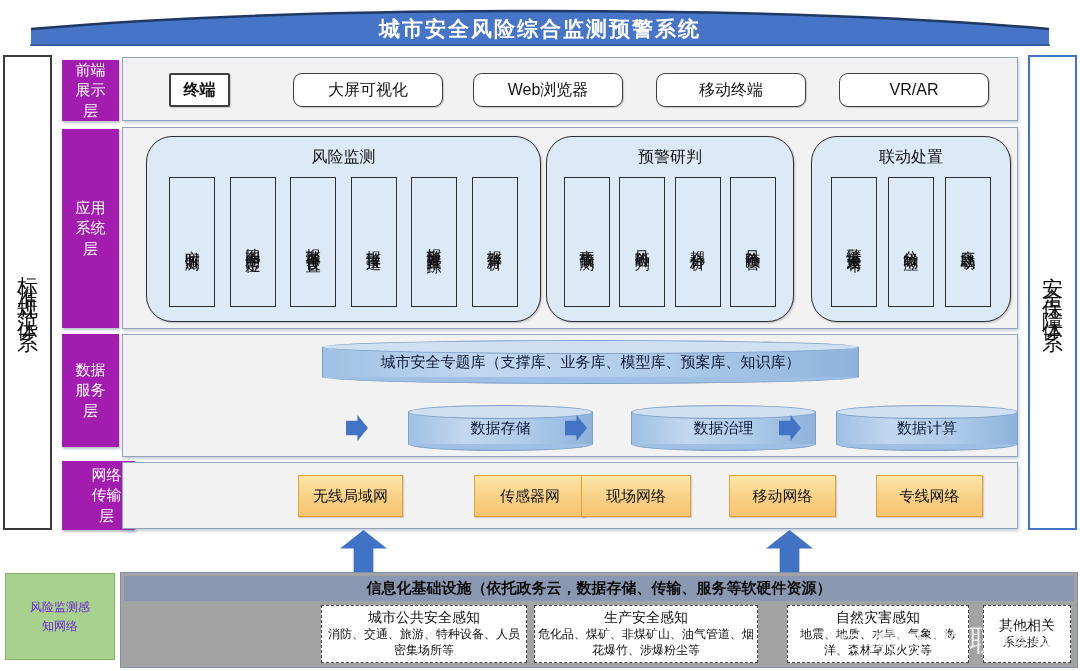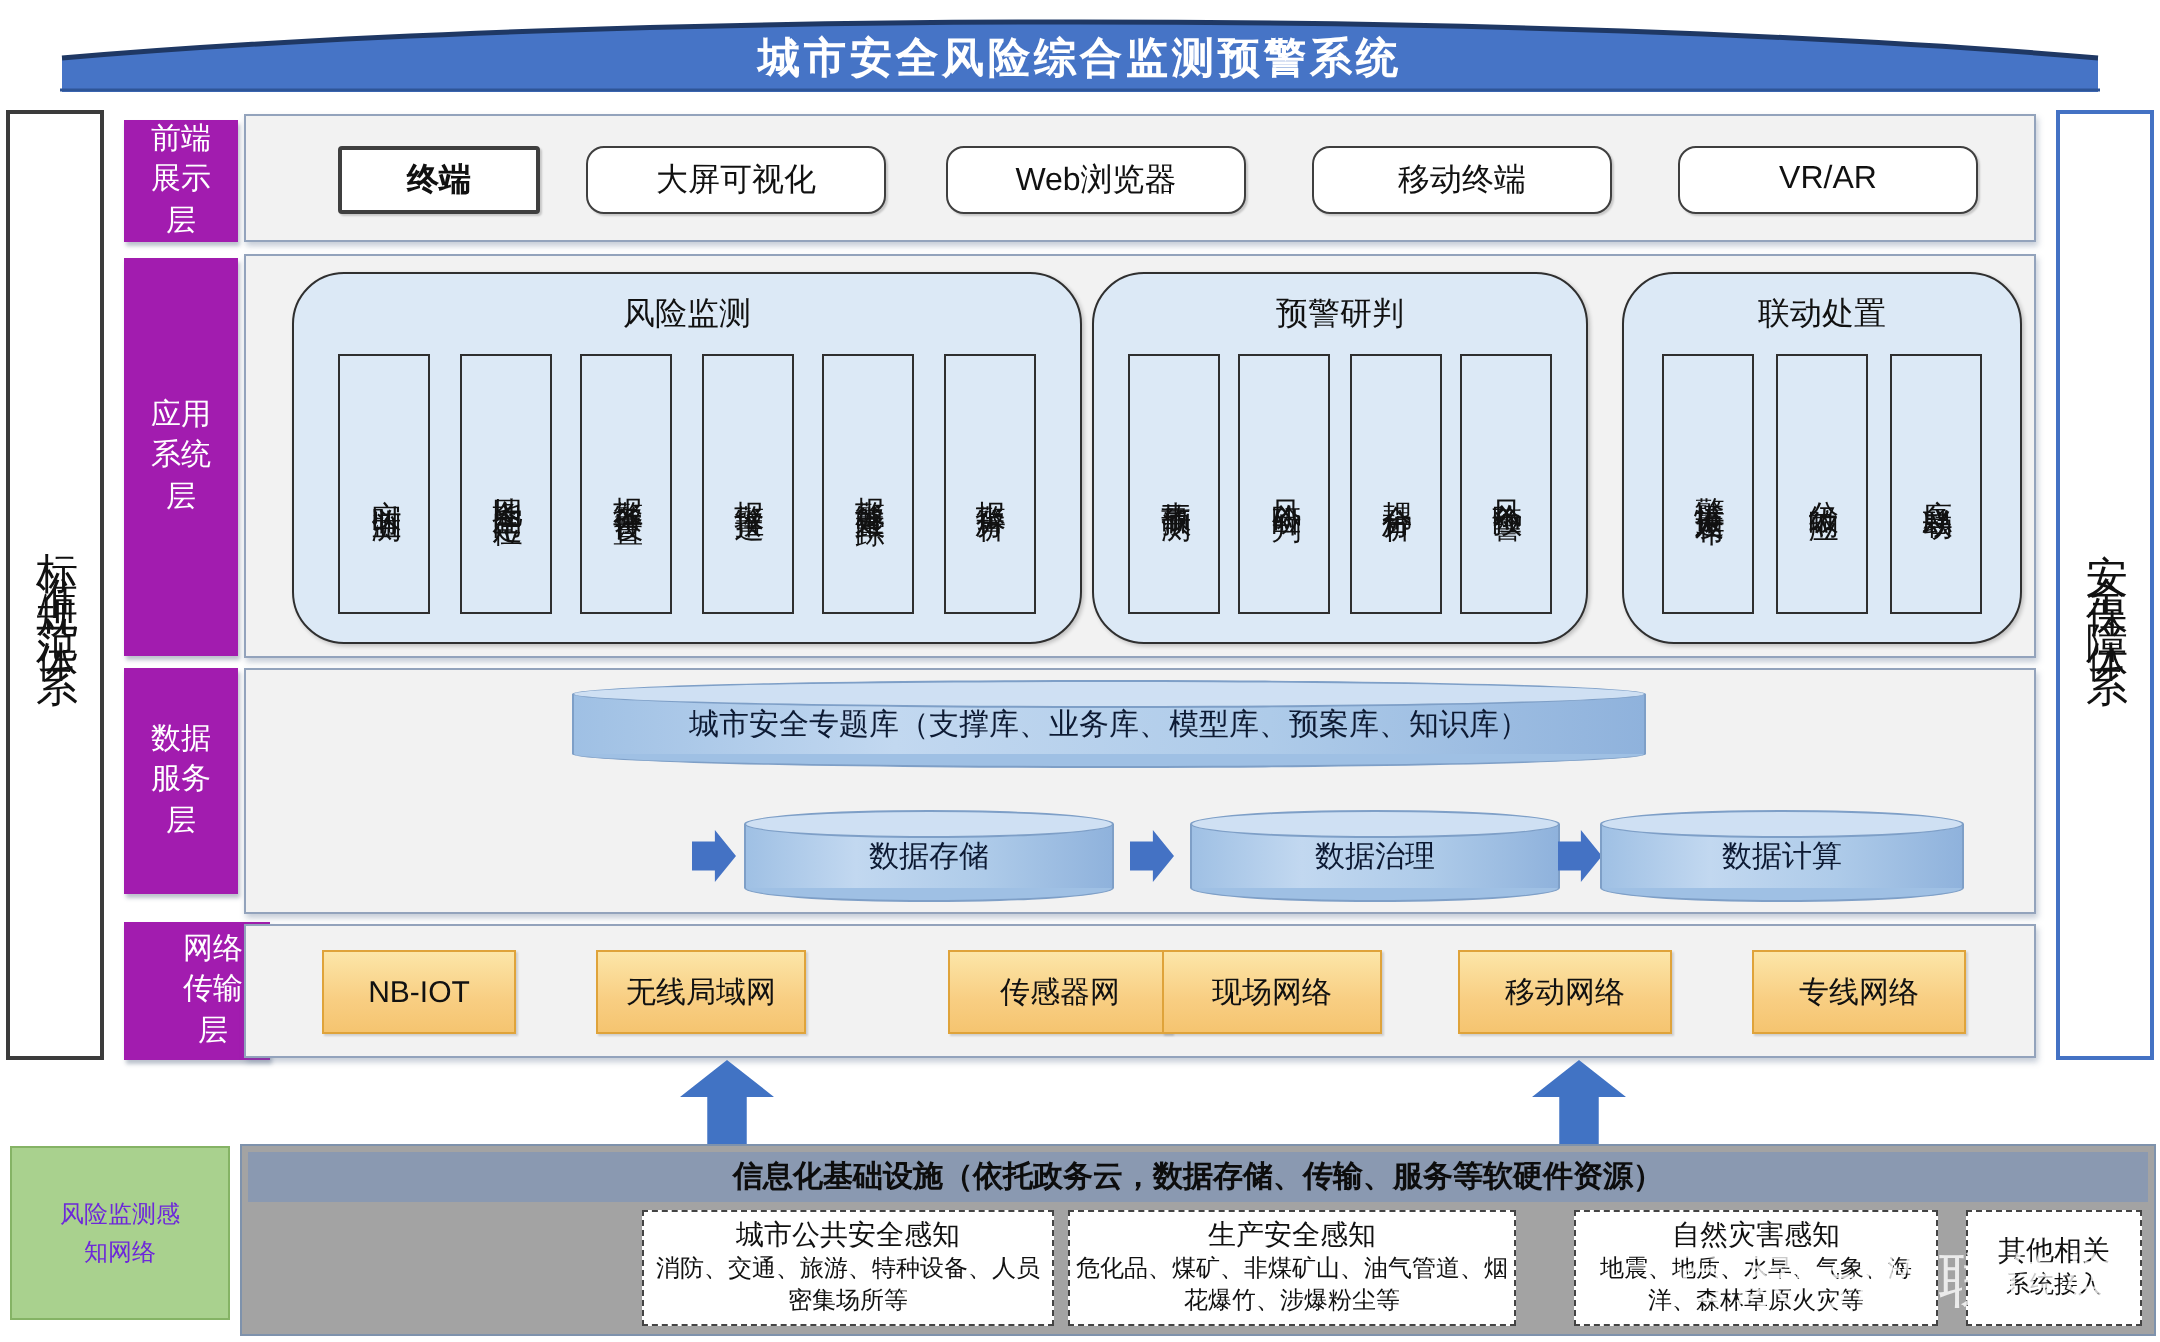--- a/index.html
+++ b/index.html
@@ -45,21 +45,21 @@
            display:flex; flex-direction:column; box-shadow:1px 1px 2px rgba(0,0,0,.22); }
   .gtitle { text-align:center; font-size:16px; padding-top:10px; height:28px; }
   .gitems { flex:1; display:flex; justify-content:space-evenly; align-items:stretch;
             padding:2px 14px 14px 14px; gap:6px; }
   .vbox { width:46px; background:#DCE9F6; border:1.3px solid #2f2f2f; box-sizing:border-box;
           display:flex; align-items:center; justify-content:center; }
   .vbox span { writing-mode:vertical-rl; text-orientation:upright; font-size:15px;
                letter-spacing:2px; line-height:1.05; }
 
   
-  .cyl { position:absolute; }
+  .cyl { position:absolute;margin-left:36px; }
   .cyl .cmid { position:absolute; left:0; right:0; top:7px; bottom:7px;
                background:linear-gradient(90deg,#9FC0E4,#C2D8F0 30%,#AECBE9 65%,#8FB2DC);
                border-left:1px solid #7E9FC7; border-right:1px solid #7E9FC7; }
   .cyl .cbot { position:absolute; left:0; right:0; bottom:0; height:14px; border-radius:50%;
                background:#9FC0E4; border:1px solid #7E9FC7; box-sizing:border-box; }
   .cyl .ctop { position:absolute; left:0; right:0; top:0; height:14px; border-radius:50%;
                background:#CFE0F3; border:1px solid #7E9FC7; box-sizing:border-box; }
   .cyl .clabel { position:absolute; left:0; right:0; top:0; bottom:0;
                  display:flex; align-items:center; justify-content:center;
                  font-size:15px; color:#0d1a33; }
@@ -125,21 +125,21 @@
     <span>应用系统层</span>
   </div>
   <div class="llabel" style="top:334px;height:113px;">
     <span>数据服务层</span>
   </div>
   <div class="llabel" style="top:461px;height:69px;padding-left:16px;">
     <span>网络传输层</span>
   </div>
 
   <div class="area" style="top:57px;height:64px;">
-    <div class="fitem first" style="left:46px;width:101px;">终端</div>
+    <div class="fitem first" style="left:46px;width:61px;">终端</div>
     <div class="fitem" style="left:170px;width:150px;">大屏可视化</div>
     <div class="fitem" style="left:350px;width:150px;">Web浏览器</div>
     <div class="fitem" style="left:533px;width:150px;">移动终端</div>
     <div class="fitem" style="left:716px;width:150px;">VR/AR</div>
   </div>
 
   <div class="area" style="top:127px;height:202px;">
 
     <div class="group" style="left:23px;width:395px;">
       <div class="gtitle">风险监测</div>
@@ -228,21 +228,20 @@
 
     <div class="cyl" style="left:677px;top:70px;width:182px;height:46px;">
       <div class="cbot"></div>
         <div class="cmid"></div>
         <div class="ctop"></div>
       <div class="clabel">数据计算</div>
     </div>
   </div>
 
   <div class="area" style="top:462px;height:67px;">
-    <div class="nitem" style="left:38px;width:97px;">NB-IOT</div>
     <div class="nitem" style="left:175px;width:105px;">无线局域网</div>
     <div class="nitem" style="left:313px;width:112px;margin-left:38px;">传感器网</div>
     <div class="nitem" style="left:458px;width:110px;">现场网络</div>
     <div class="nitem" style="left:606px;width:107px;">移动网络</div>
     <div class="nitem" style="left:753px;width:107px;">专线网络</div>
   </div>
 
   <div class="uparrow" style="left:340px;"></div>
   <div class="uparrow" style="left:766px;"></div>
 

